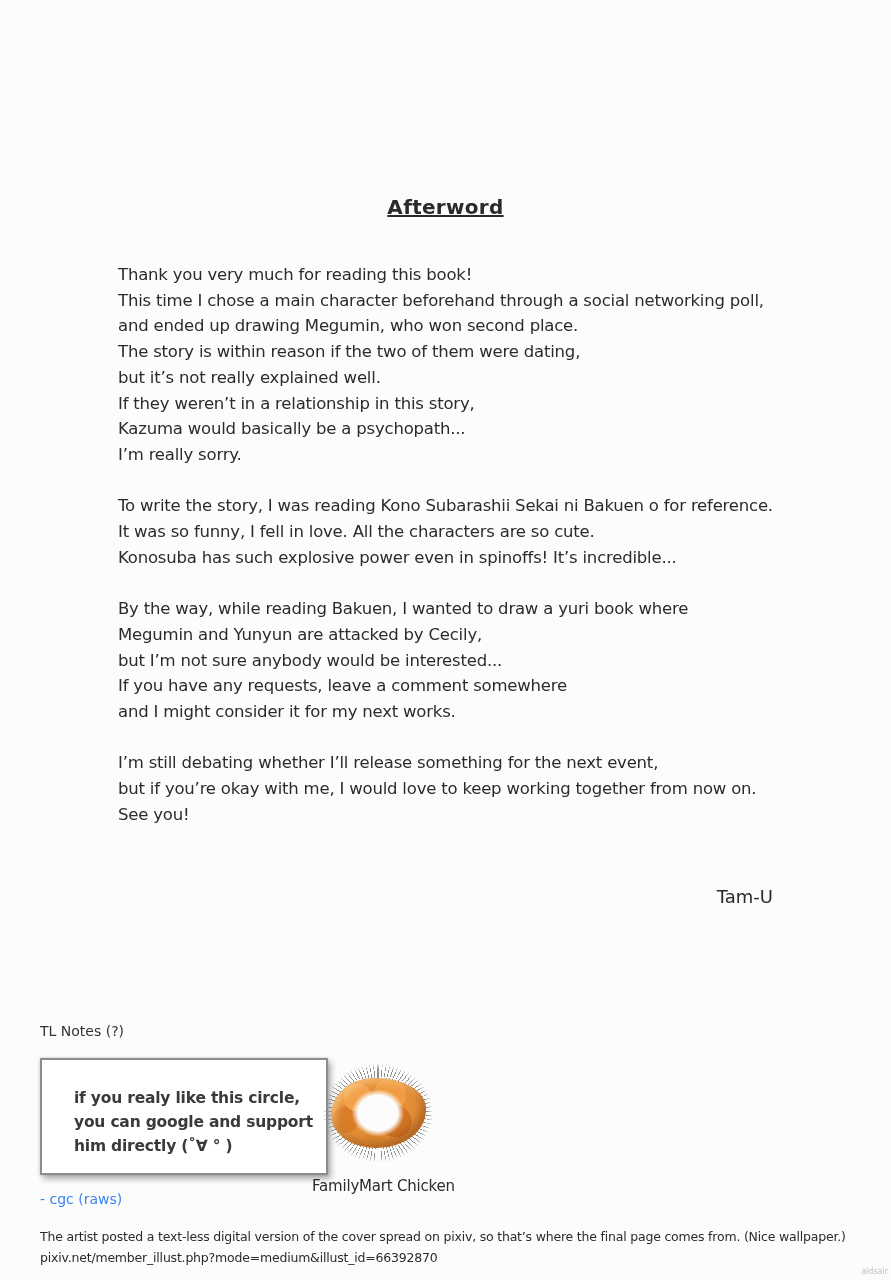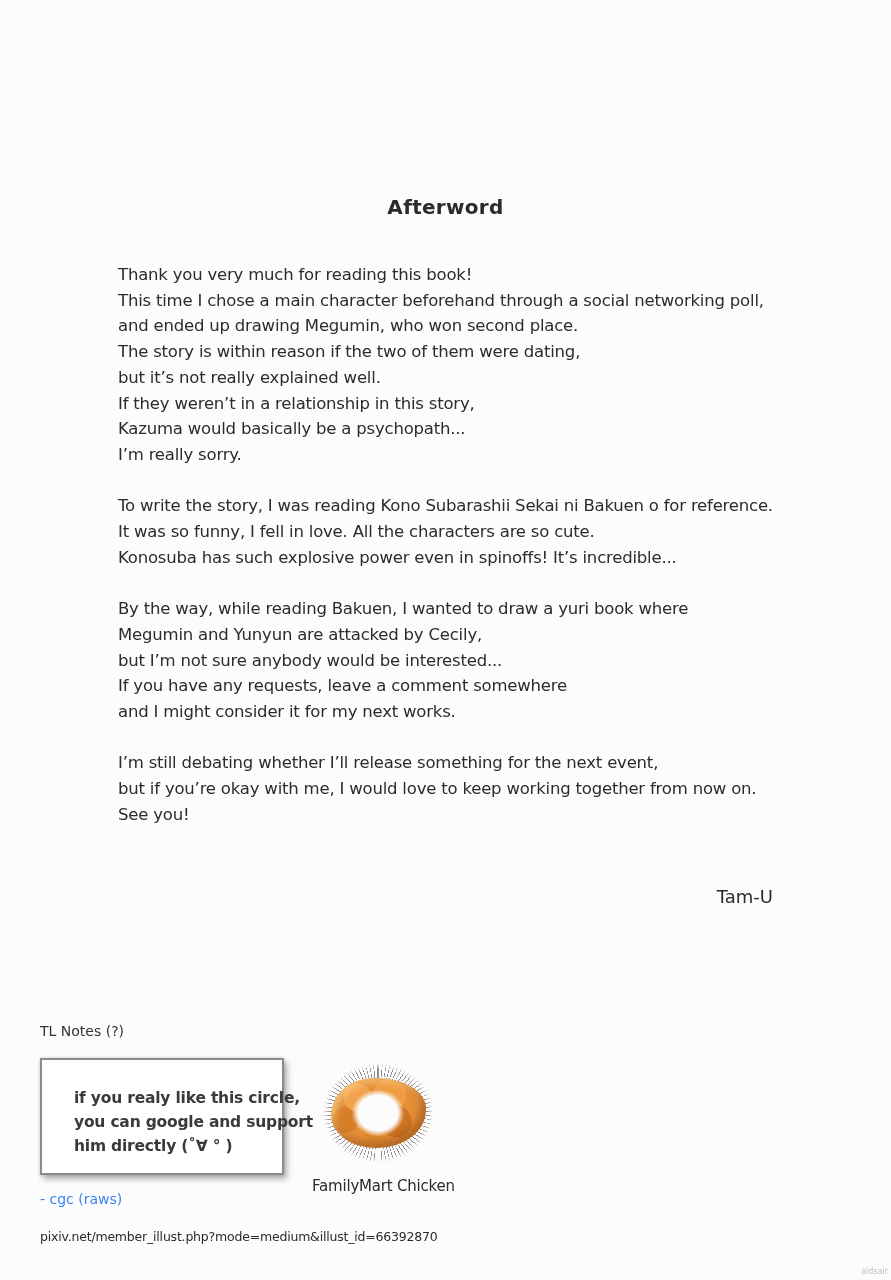--- a/index.html
+++ b/index.html
@@ -16,20 +16,21 @@
   .title {
     position: absolute;
     top: 195px;
     left: 0;
     width: 100%;
     text-align: center;
     font-size: 20px;
     font-weight: 600;
     letter-spacing: 0.3px;
     color: #2a2a2a;
+    text-decoration: underline;
   }
   .body-text {
     position: absolute;
     left: 118px;
     top: 262px;
     right: 60px;
     font-size: 16.5px;
     line-height: 25.7px;
     letter-spacing: -0.2px;
     color: #2b2b2b;
@@ -51,21 +52,21 @@
     position: absolute;
     left: 40px;
     top: 1023px;
     font-size: 14px;
     color: #333;
   }
   .note-box {
     position: absolute;
     left: 40px;
     top: 1058px;
-    width: 244px;
+    width: 288px;
     height: 117px;
     box-sizing: border-box;
     background: #ffffff;
     border: 2px solid #8c8c8c;
     box-shadow: 3px 4px 6px rgba(0,0,0,0.30), 0 0 3px rgba(0,0,0,0.18);
     padding: 26px 0 0 32px;
   }
   .note-line {
     font-size: 15.5px;
     font-weight: 600;
@@ -188,18 +189,19 @@
   <div class="chicken-figure">
     <div class="burst">
       <div class="nugget"></div>
     </div>
     <div class="chicken-caption">FamilyMart Chicken</div>
   </div>
 
   <div class="cgc-credit">- cgc (raws)</div>
 
   <div class="footer-note">
+    <span class="ln">The artist posted a text-less digital version of the cover spread on pixiv, so that’s where the final page comes from. (Nice wallpaper.)</span>
     <span class="ln">pixiv.net/member_illust.php?mode=medium&amp;illust_id=66392870</span>
   </div>
 
   <div class="watermark">aldsair</div>
 
 </div>
 
 </body></html>

